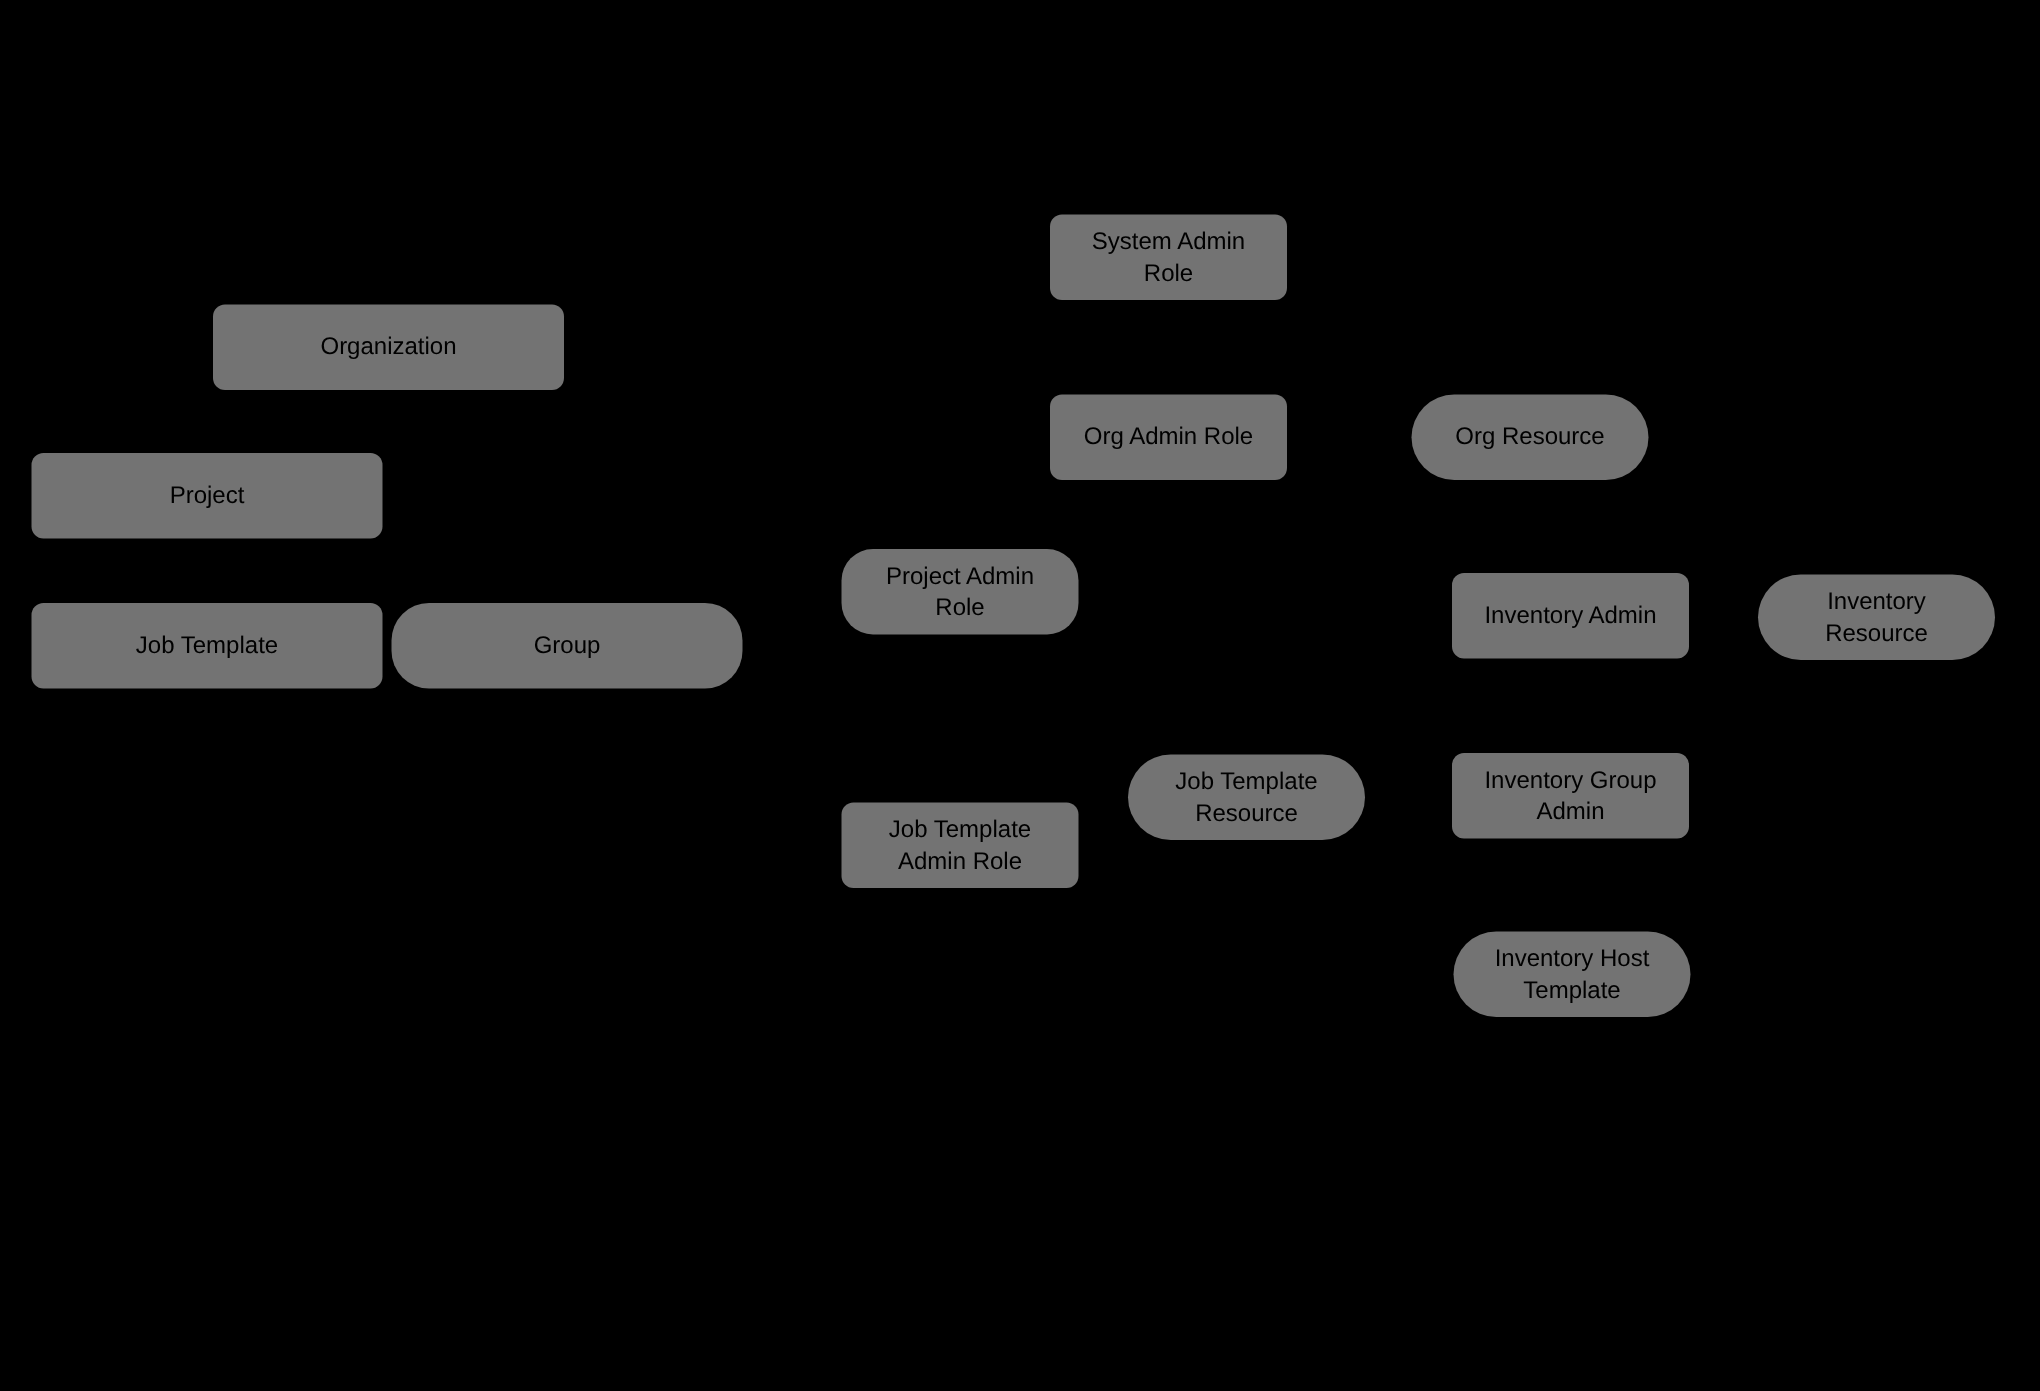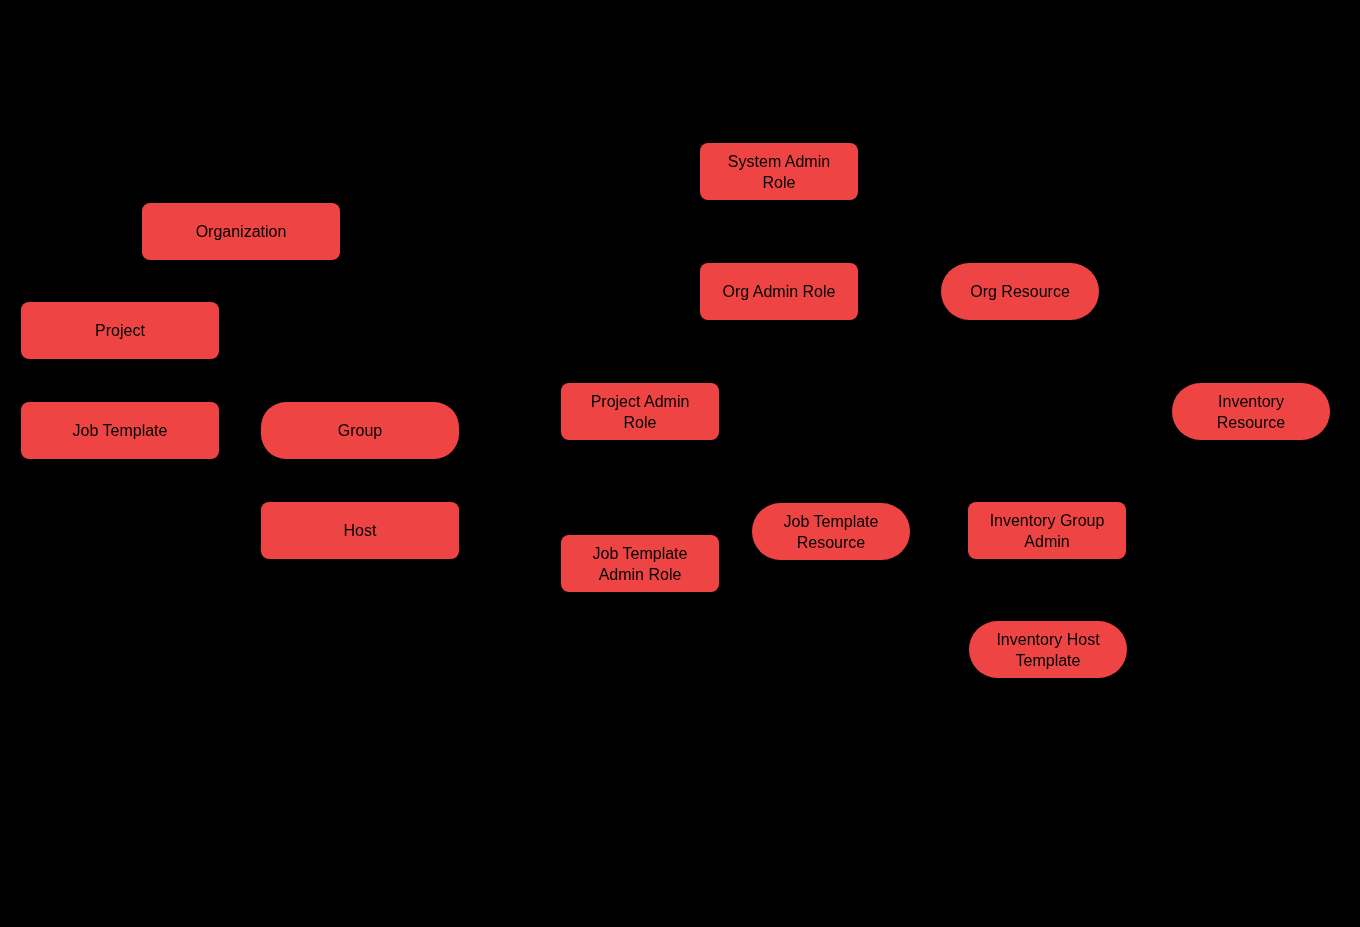--- a/index.html
+++ b/index.html
@@ -7,48 +7,48 @@
     position: relative;
     width: 1360px;
     height: 927px;
     background: #000000;
     overflow: hidden;
     font-family: "Liberation Sans", sans-serif;
   }
   .node {
     position: absolute;
     box-sizing: border-box;
-    background: #ef4444;
+    background: #737373;
     color: #000000;
     display: flex;
     align-items: center;
     justify-content: center;
     text-align: center;
     font-size: 16px;
     line-height: 21px;
     padding: 0 12px;
   }
   .rect { border-radius: 8px; }
   .pill { border-radius: 28.5px; }
-  .w-lg { width: 198px; height: 57px; }
+  .w-lg { width: 234px; height: 57px; }
   .w-sm { width: 158px; height: 57px; }
 
   
   .n-organization        { left: 142px;  top: 203px; }
   .n-project             { left: 21px;   top: 302px; }
   .n-inventory           { left: 261px;  top: 302px; }
   .n-job-template        { left: 21px;   top: 402px; }
   .n-group               { left: 261px;  top: 402px; border-radius: 25px; }
   .n-host                { left: 261px;  top: 502px; }
 
   
   .n-system-admin-role        { left: 700px;  top: 143px; }
   .n-org-admin-role           { left: 700px;  top: 263px; }
   .n-org-resource             { left: 941px;  top: 263px; }
-  .n-project-admin-role       { left: 561px;  top: 383px; }
+  .n-project-admin-role       { left: 561px;  top: 366px; border-radius: 21px; }
   .n-project-resource         { left: 752px;  top: 383px; }
   .n-inventory-admin          { left: 968px;  top: 382px; }
   .n-inventory-resource       { left: 1172px; top: 383px; }
   .n-job-template-admin-role  { left: 561px;  top: 503px; margin-top: 32px; }
   .n-job-template-resource    { left: 752px;  top: 503px; }
   .n-inventory-group-admin    { left: 968px;  top: 502px; }
   .n-inventory-group-resource { left: 1172px; top: 503px; }
   .n-inventory-host-resource  { left: 969px;  top: 621px; }
 </style>
 </head>
@@ -61,35 +61,35 @@
   </div>
   <div class="node rect w-lg n-project">
     <span>Project</span>
   </div>
   <div class="node rect w-lg n-job-template">
     <span>Job Template</span>
   </div>
   <div class="node rect w-lg n-group">
     <span>Group</span>
   </div>
-  <div class="node rect w-lg n-host">
-    <span>Host</span>
-  </div>
 
   <div class="node rect w-sm n-system-admin-role">
     <span>System Admin Role</span>
   </div>
   <div class="node rect w-sm n-org-admin-role">
     <span>Org Admin Role</span>
   </div>
   <div class="node pill w-sm n-org-resource">
     <span>Org Resource</span>
   </div>
   <div class="node rect w-sm n-project-admin-role">
     <span>Project Admin Role</span>
+  </div>
+  <div class="node rect w-sm n-inventory-admin">
+    <span>Inventory Admin</span>
   </div>
   <div class="node pill w-sm n-inventory-resource">
     <span>Inventory Resource</span>
   </div>
   <div class="node rect w-sm n-job-template-admin-role">
     <span>Job Template Admin Role</span>
   </div>
   <div class="node pill w-sm n-job-template-resource">
     <span>Job Template Resource</span>
   </div>

